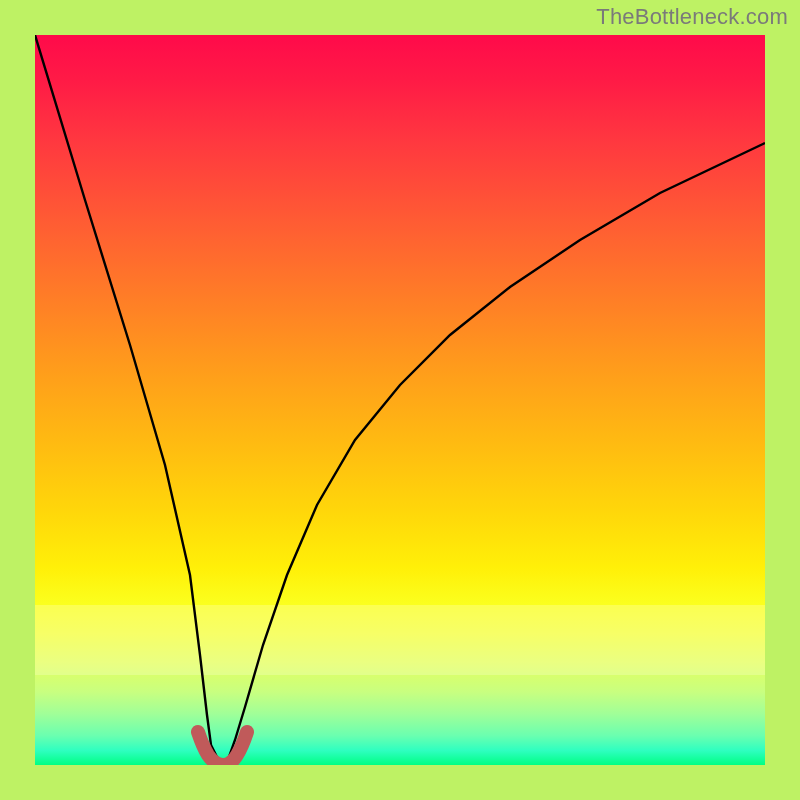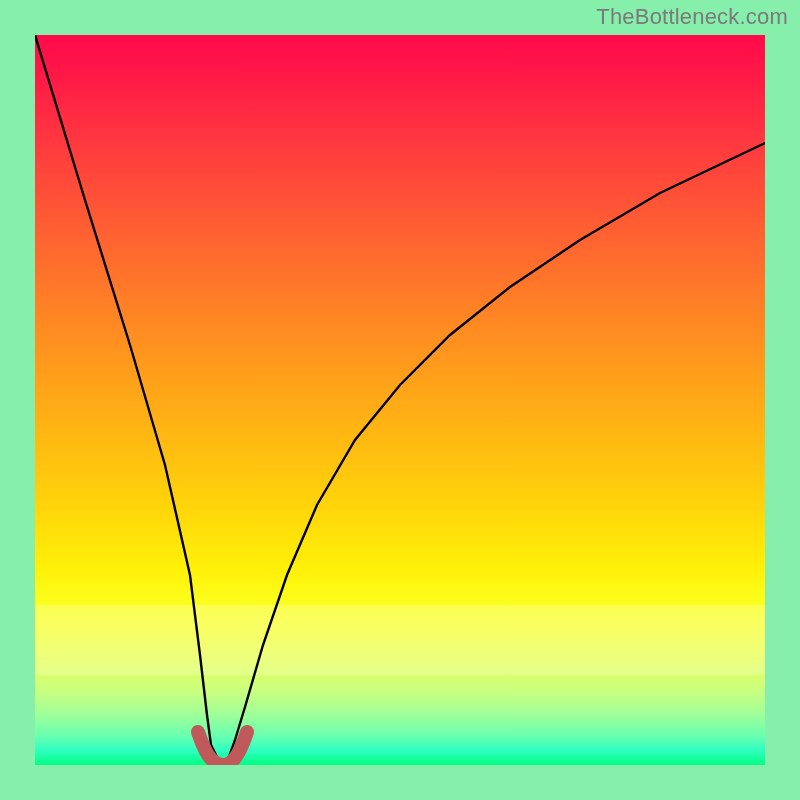--- a/index.html
+++ b/index.html
@@ -9,21 +9,21 @@
     height: 800px;
     background: #000;
     overflow: hidden;
   }
   .frame {
     position: absolute;
     left: 0;
     top: 0;
     width: 800px;
     height: 800px;
-    background: #86efac;
+    background: #bef264;
   }
   .plot {
     position: absolute;
     left: 35px;
     top: 35px;
     width: 730px;
     height: 730px;
     overflow: hidden;
   }
   .gradient {

